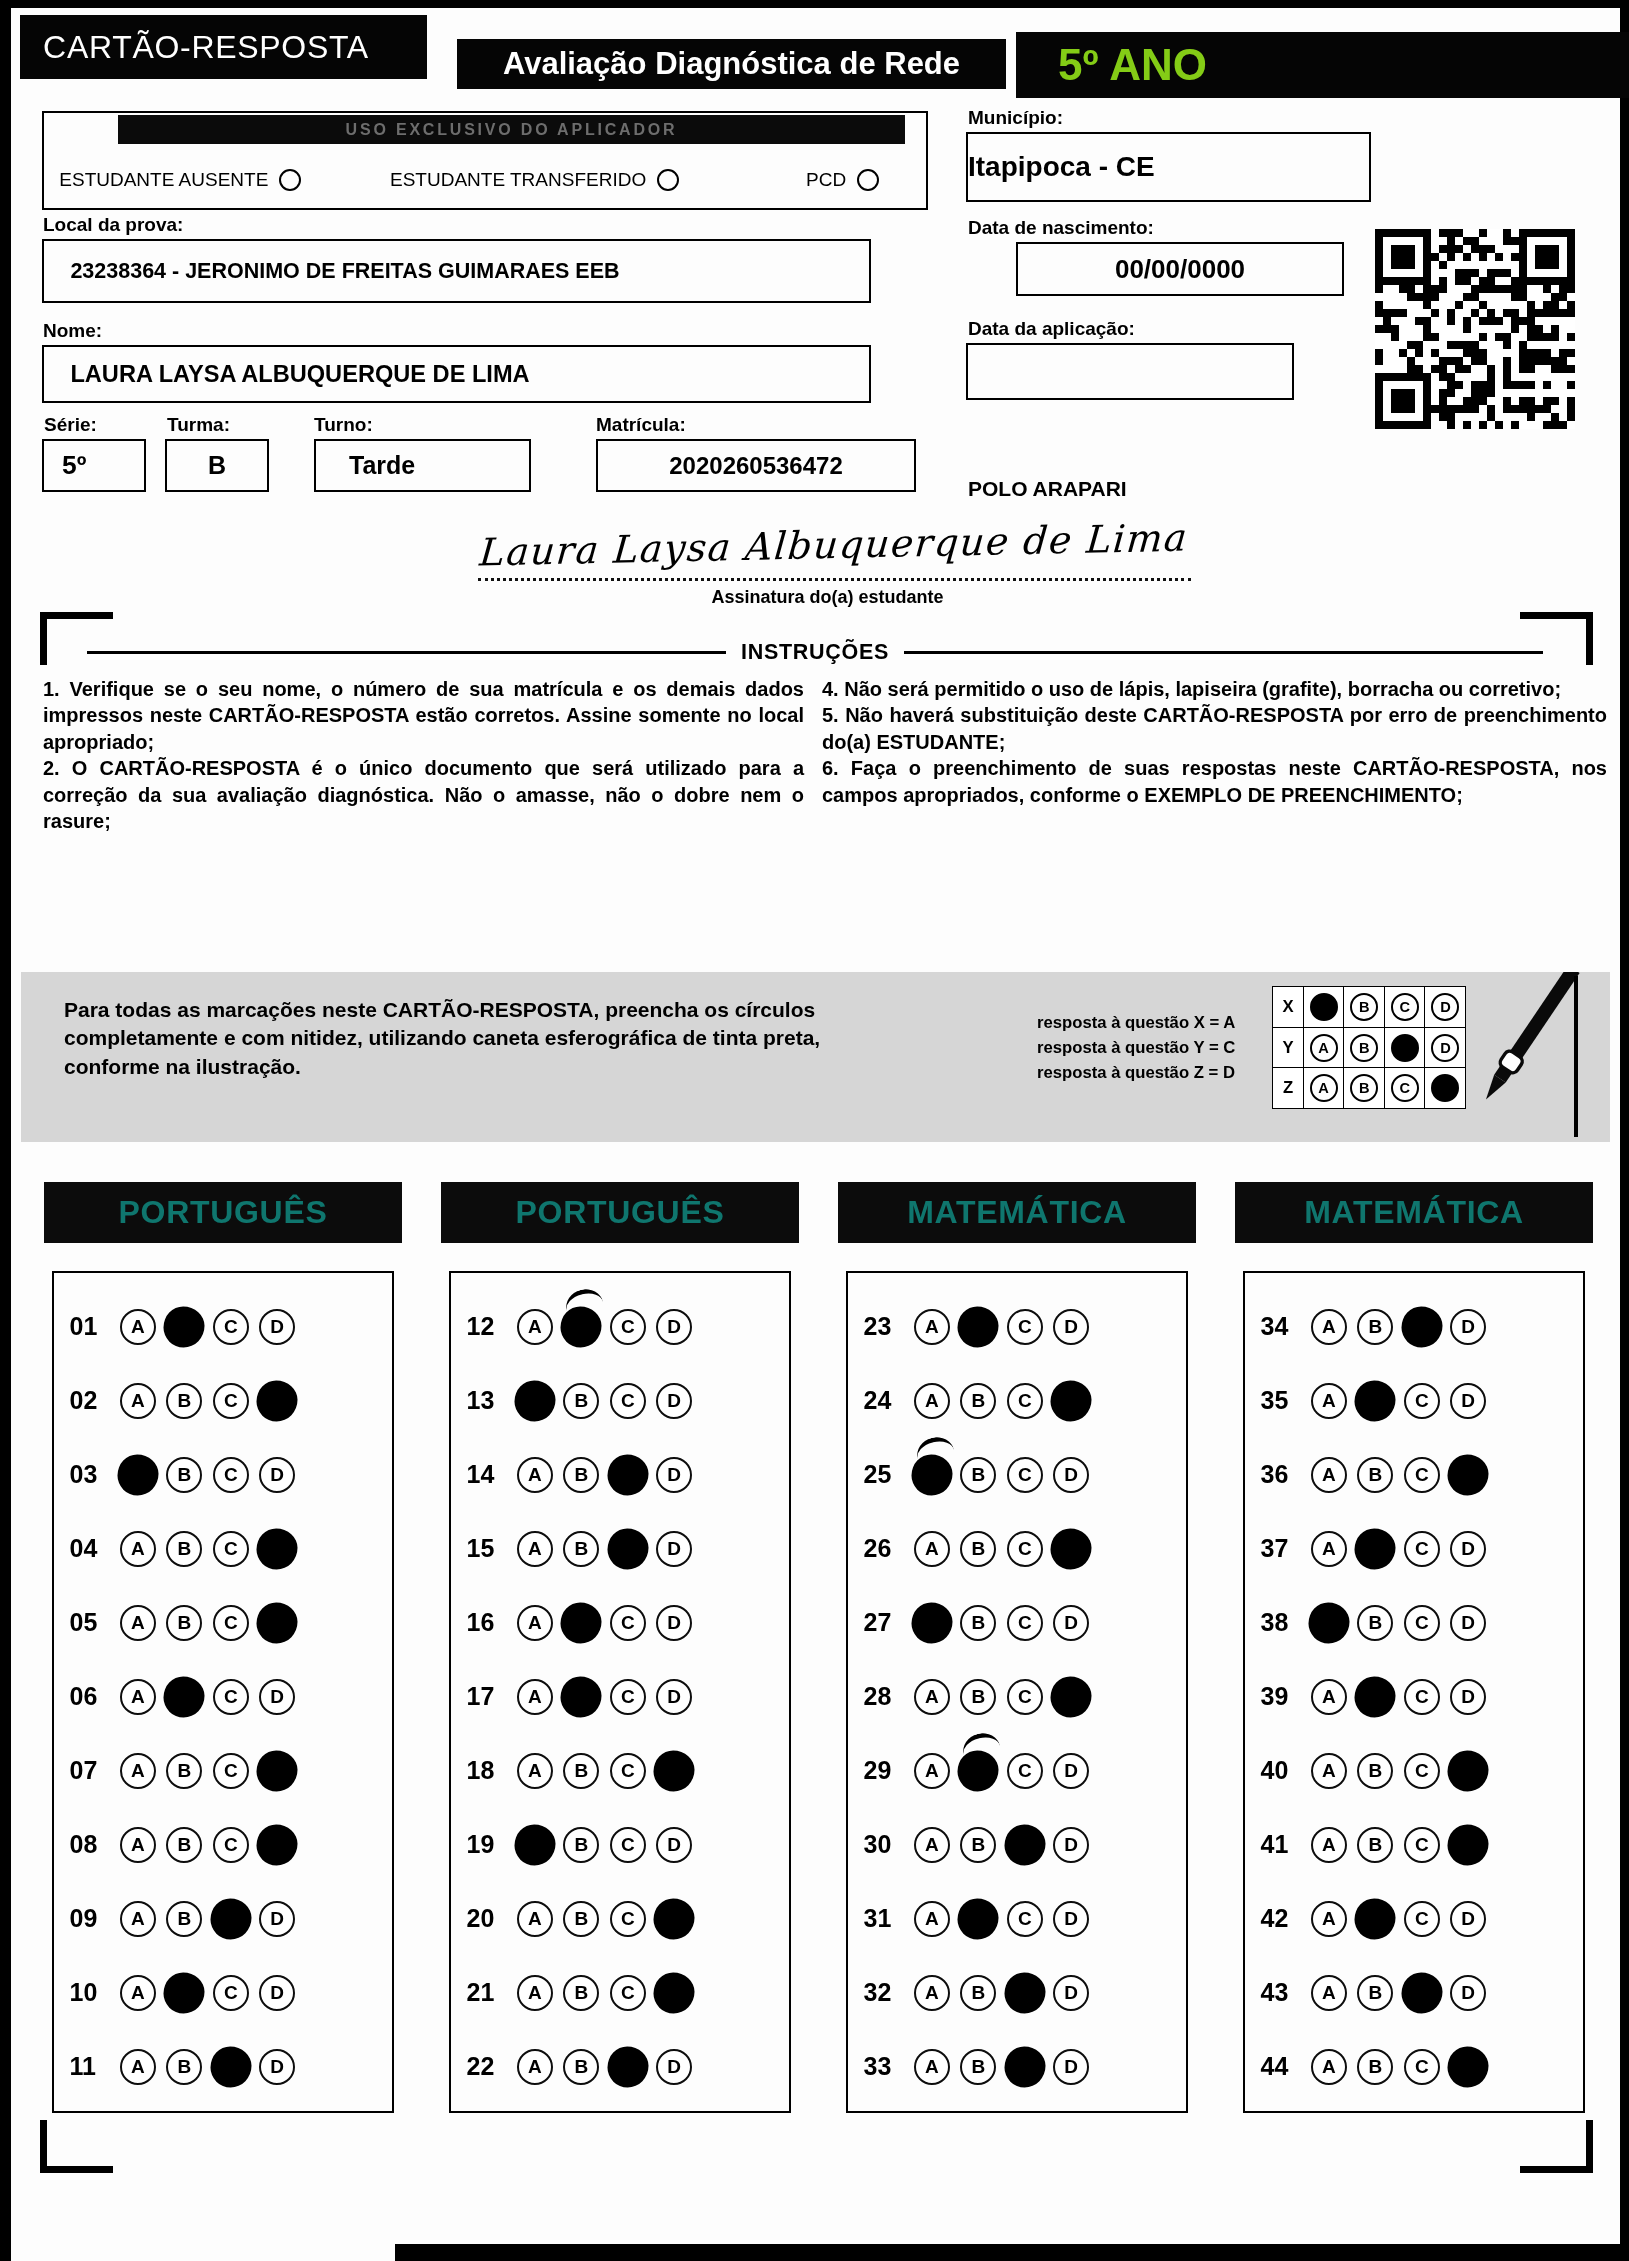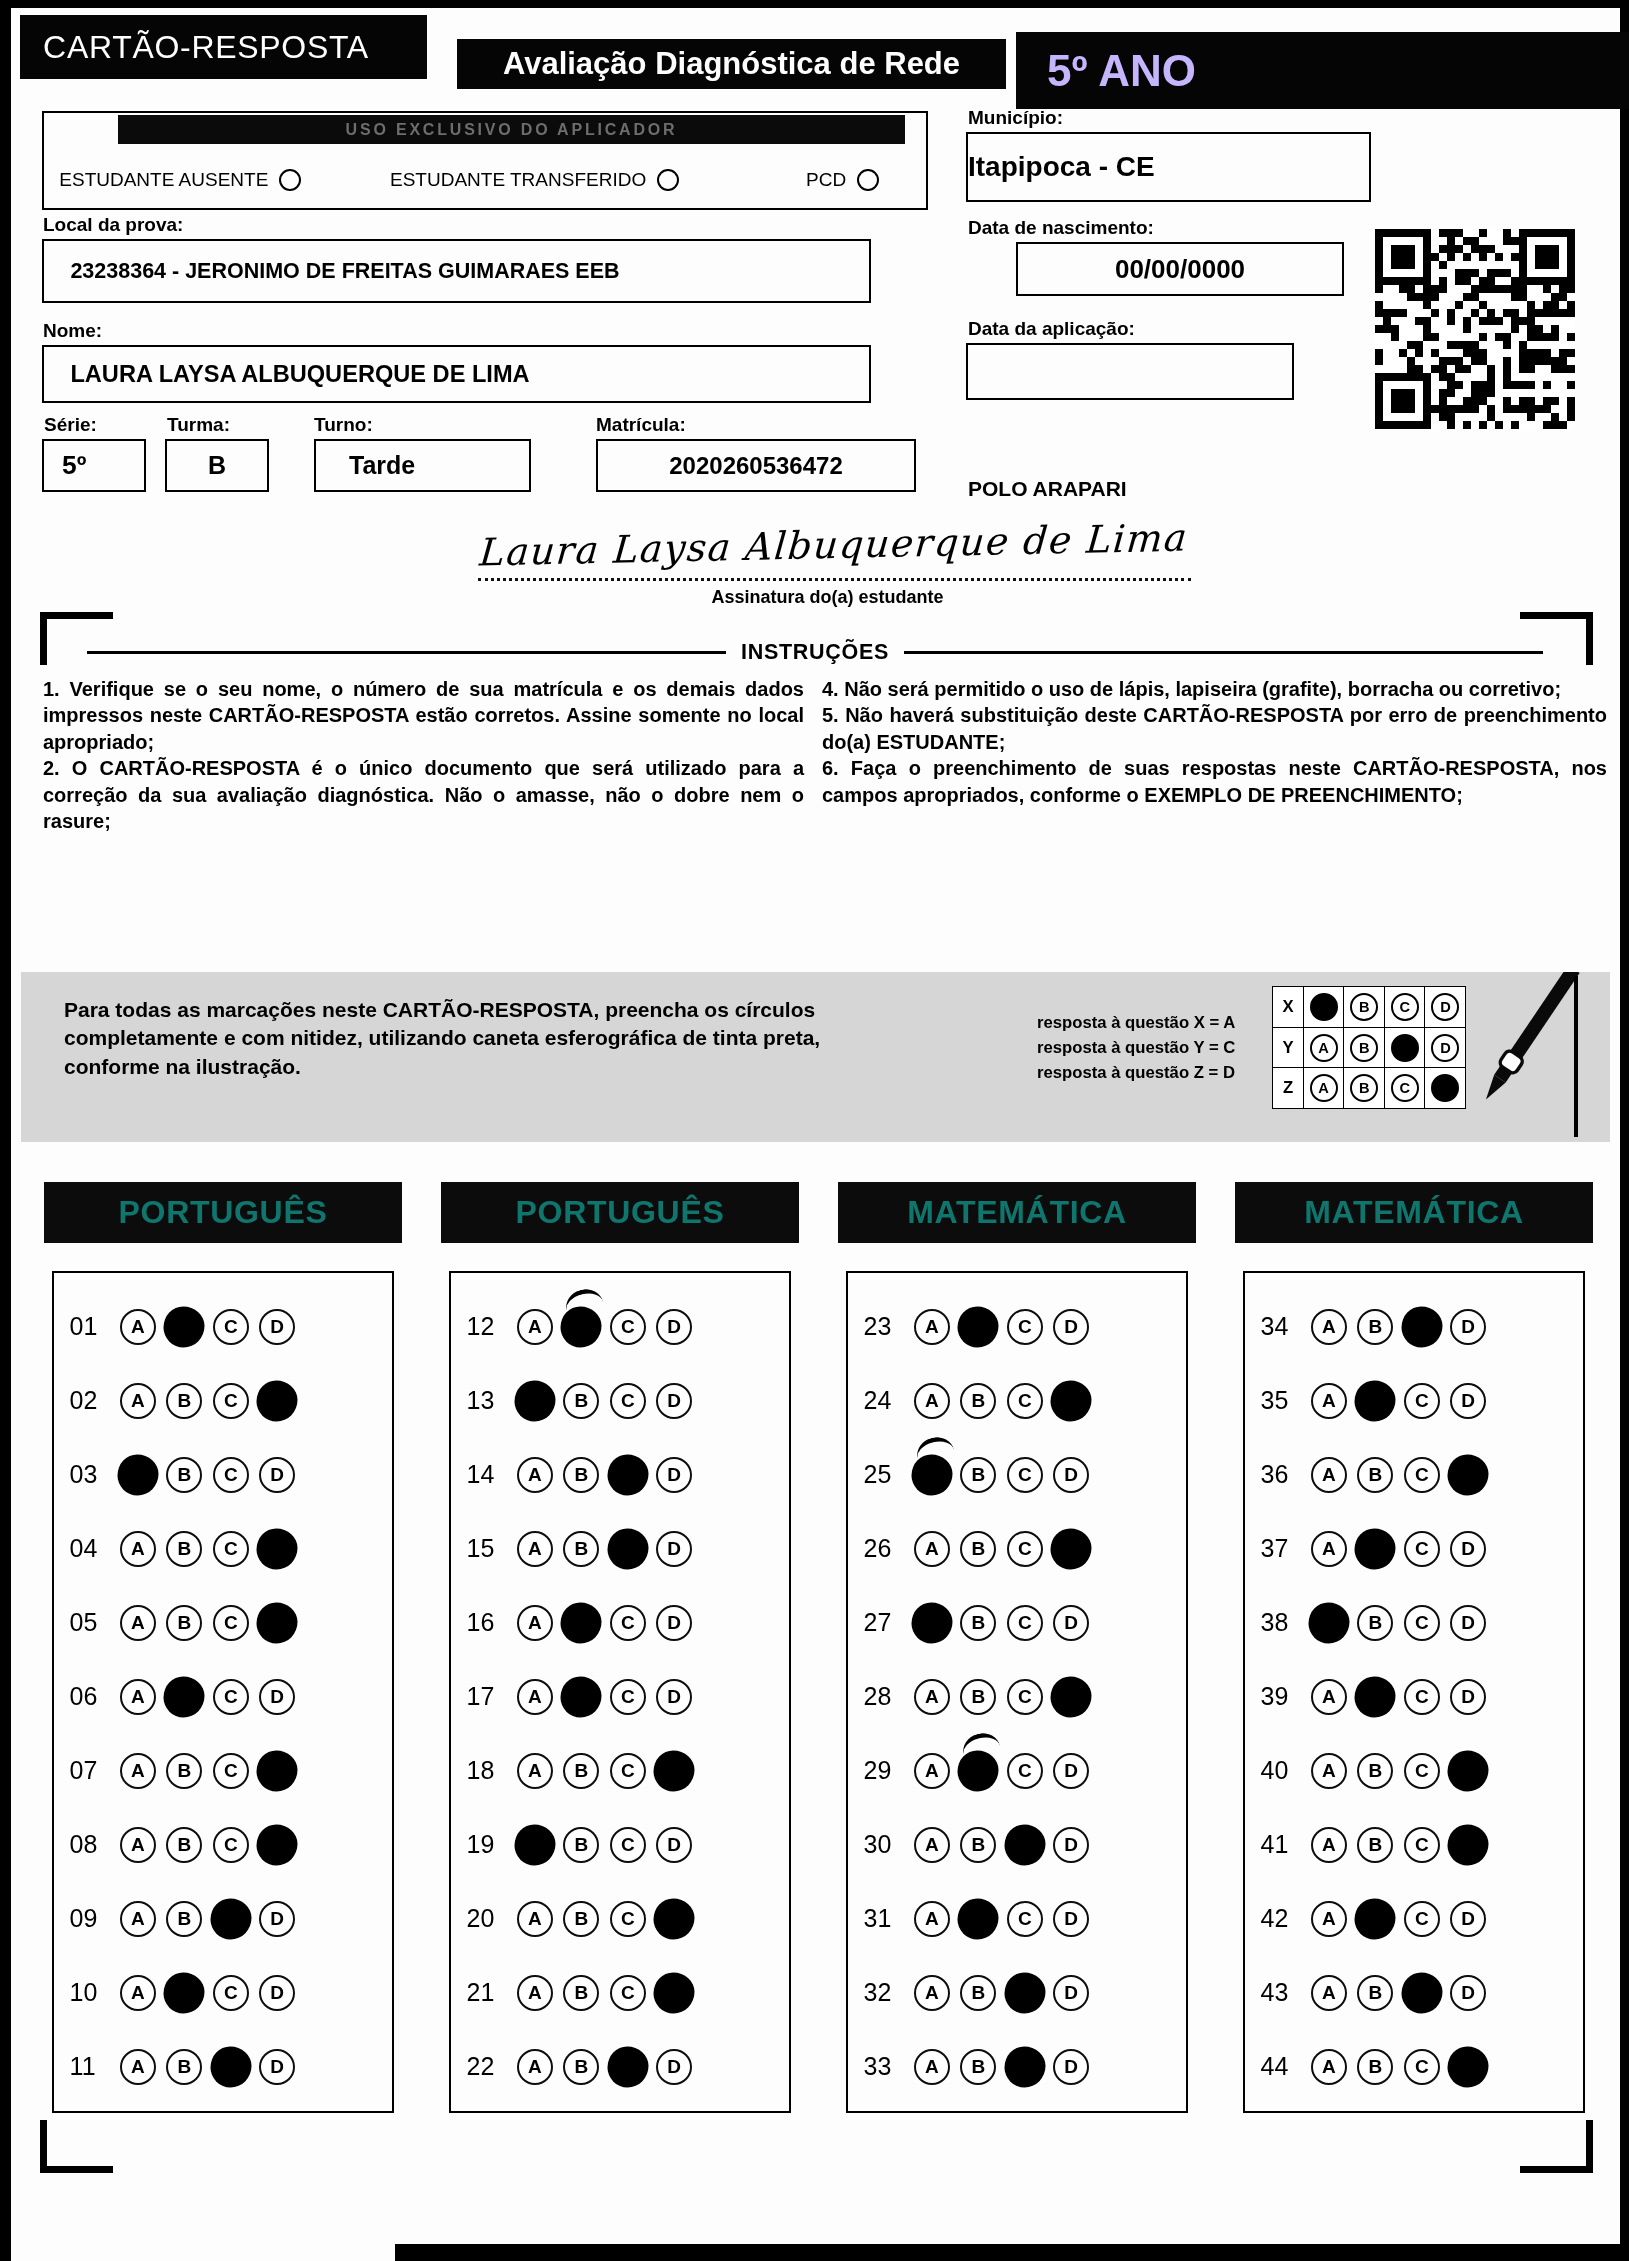--- a/index.html
+++ b/index.html
@@ -9,22 +9,22 @@
   
   .bd-top{left:0;top:0;width:1629px;height:8.3px;background:#000;}
   .bd-left{left:0;top:0;width:11px;height:2261px;background:#000;}
   .bd-right{left:1620px;top:0;width:9.7px;height:2261px;background:#000;}
   .bd-bottom-bar{left:395px;top:2244px;width:1235px;height:17.4px;background:#000;}
   
   .hdr-left{left:19.5px;top:15.3px;width:407px;height:64px;background:#050505;color:#fff;
             display:flex;align-items:center;padding-left:23.6px;font-size:32px;font-weight:400;letter-spacing:0.7px;box-sizing:border-box;}
   .hdr-mid{left:457px;top:39px;width:549px;height:50px;background:#050505;color:#fff;
            display:flex;align-items:center;justify-content:center;font-size:31px;font-weight:700;}
-  .hdr-right{left:1016px;top:32px;width:613px;height:77px;background:#050505;color:#c4b5fd;
-             display:flex;align-items:center;padding-left:31px;font-size:44px;font-weight:700;box-sizing:border-box;}
+  .hdr-right{left:1016px;top:32px;width:613px;height:66px;background:#050505;color:#84cc16;
+             display:flex;align-items:center;padding-left:42px;font-size:44px;font-weight:700;box-sizing:border-box;}
   
   .app-box{left:42px;top:111px;width:886px;height:99px;border:2.1px solid #000;box-sizing:border-box;}
   .app-bar{position:absolute;left:74px;top:2.1px;width:787px;height:29px;background:#0b0b0b;color:#6d6d6d;
            display:flex;align-items:center;justify-content:center;font-size:16px;letter-spacing:2.8px;font-weight:700;}
   .app-opt{position:absolute;top:56px;display:flex;align-items:center;gap:11px;font-size:19px;font-weight:400;}
   .opt1{left:15.3px;} .opt2{left:346px;} .opt3{left:762px;}
   .ring{width:22px;height:22px;border:2.1px solid #000;border-radius:50%;box-sizing:border-box;display:inline-block;}
   
   .lbl{font-size:19px;font-weight:700;white-space:nowrap;}
   .fbox{border:2.8px solid #000;box-sizing:border-box;display:flex;align-items:center;font-weight:700;}
@@ -73,21 +73,21 @@
   .ex-bubble{width:28px;height:28px;border:2.1px solid #000;border-radius:50%;box-sizing:border-box;display:flex;align-items:center;justify-content:center;font-size:14.6px;font-weight:700;}
   .ex-bubble.filled{background:#000;border-color:#000;color:transparent;}
   .ex-pen{position:absolute;left:1418px;top:0;width:153px;height:170px;}
   .ex-vline{position:absolute;left:1553px;top:4.2px;width:3.5px;height:161px;background:#000;}
   
   .answers{left:44px;top:1182px;width:1549px;display:grid;grid-template-columns:repeat(4,1fr);column-gap:39px;}
   .a-head{height:61px;background:#0c0c0c;color:#0f766e;font-size:32px;font-weight:700;letter-spacing:0.7px;
           display:flex;align-items:center;justify-content:center;}
   .a-box{margin:28px 8.3px 0;border:2.8px solid #000;height:842px;padding:16.7px 0 0 15.3px;box-sizing:border-box;}
   .q-row{display:flex;align-items:center;height:74px;gap:10.4px;}
-  .q-num{width:40px;font-size:25px;font-weight:400;}
+  .q-num{width:40px;font-size:25px;font-weight:700;}
   .bubble{position:relative;width:36px;height:36px;border:2.8px solid #0d0d0d;border-radius:50%;box-sizing:border-box;
           display:flex;align-items:center;justify-content:center;font-size:19px;font-weight:700;background:#fff;}
   .bubble.filled{background:#000;border-color:#000;border-radius:48% 52% 51% 49%/51% 47% 53% 49%;transform:scale(1.14);}
   .bubble.tail::after{content:"";position:absolute;left:2.8px;top:-16.7px;width:33px;height:26.4px;
           border-top:4.9px solid #000;border-radius:50%;transform:rotate(-14deg);}
 </style>
 </head>
 <body>
 
 <div class="page">

